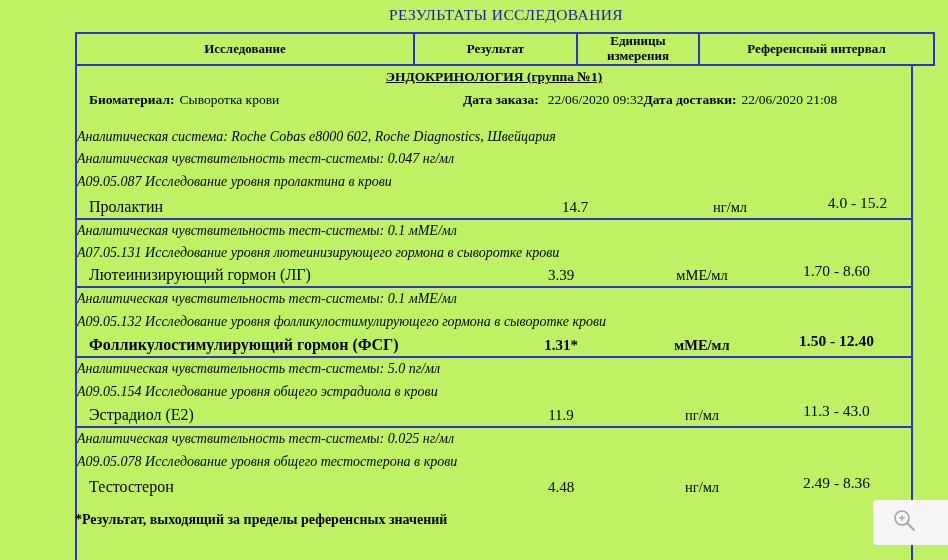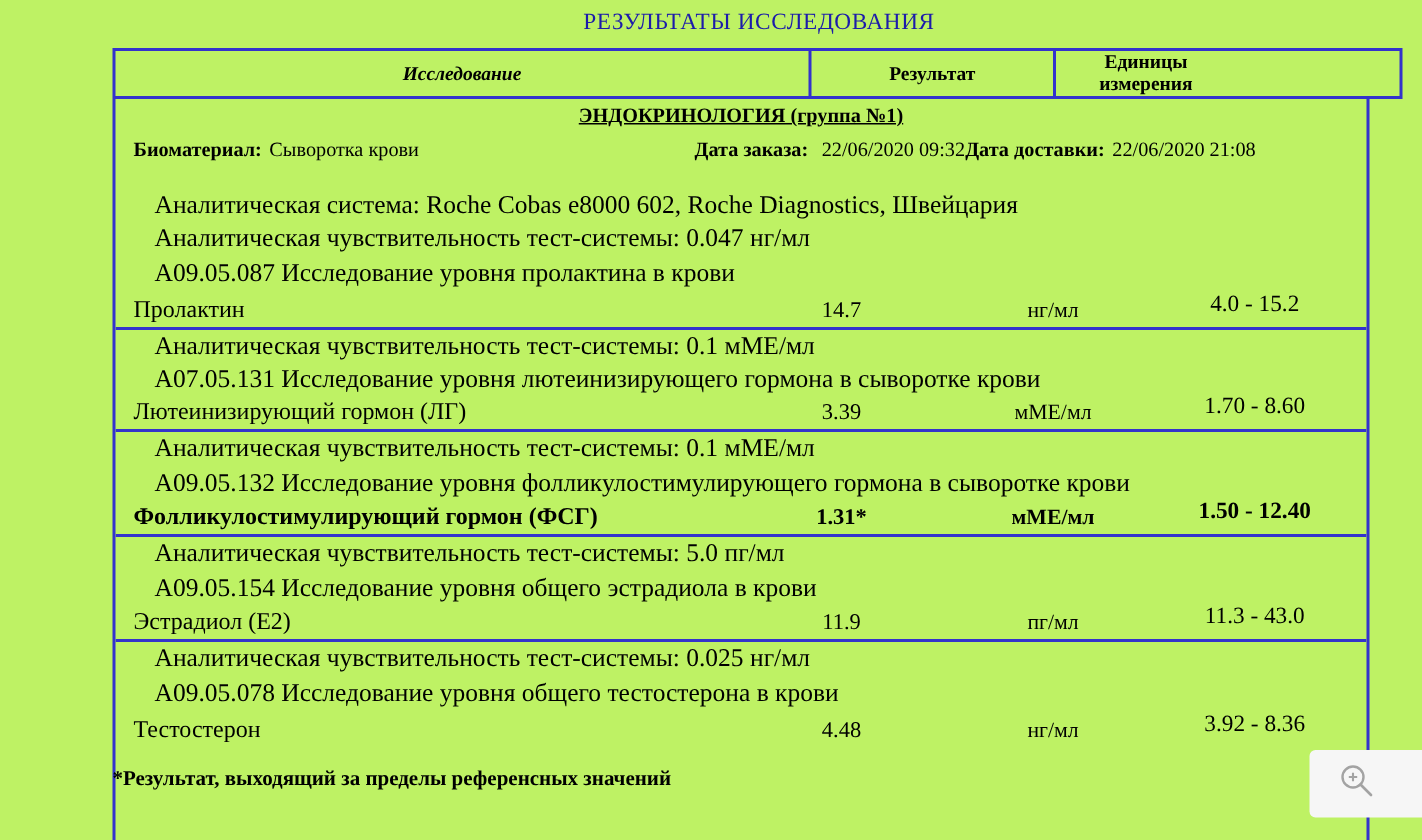--- a/index.html
+++ b/index.html
@@ -12,21 +12,21 @@
   .page{position:relative;width:948px;height:560px;background:#bef264;}
 
   .title{position:absolute;left:32px;top:6px;width:948px;text-align:center;
     font-size:15.5px;letter-spacing:.4px;color:var(--title);}
 
   
   .hdr{position:absolute;left:75px;top:32px;width:860px;height:34px;
     border:2px solid var(--bl);display:flex;}
   .hdr .hcell{display:flex;align-items:center;justify-content:center;text-align:center;
     font-weight:bold;font-size:13px;line-height:1.15;}
-  .hdr .h1{width:462px;font-style:italic;}
+  .hdr .h1{width:336px;}
   .hdr .h2{width:163px;border-left:2px solid var(--bl);}
   .hdr .h3{width:122px;border-left:2px solid var(--bl);padding:0 14px;}
   .hdr .h4{flex:1;border-left:2px solid var(--bl);}
 
   
   .tbl{position:absolute;left:75px;top:66px;width:838px;height:514px;
     border:2px solid var(--bl);border-top:none;overflow:hidden;}
 
   .secrow{height:22px;display:flex;align-items:center;justify-content:center;
     font-weight:bold;font-size:13.5px;}
@@ -34,22 +34,22 @@
 
   .biorow{position:relative;height:26px;font-size:13.5px;}
   .biorow .left{position:absolute;left:12px;top:4px;}
   .biorow .dates{position:absolute;left:386px;top:4px;white-space:nowrap;text-align:center;}
   .b{font-weight:bold;}
   .gap8{display:inline-block;width:9px;}
   .gap4{display:inline-block;width:5px;}
 
   .spacer{height:12px;}
 
-  .it{font-size:17px;padding-left:26px;display:flex;align-items:center;}
-  .h22{height:22px;} .h24{height:24px;} .h26{height:26px;}
+  .it{font-style:italic;font-size:14px;padding-left:0;display:flex;align-items:center;}
+  .h22{height:22px;} .h24{height:24px;} .h26{height:26px;gap:14px;}
 
   .trow{display:flex;align-items:flex-end;border-bottom:2px solid var(--bl);
     padding-bottom:2px;}
   .trow.last{border-bottom:none;}
   .c1{width:403px;padding-left:12px;font-size:16px;line-height:1.1;}
   .c2{width:162px;text-align:center;font-size:15px;}
   .c3{width:120px;text-align:center;font-size:14.5px;}
   .c4{flex:1;text-align:center;font-size:15.5px;position:relative;top:-4px;}
   .oor .c1,.oor .c2,.oor .c3,.oor .c4{font-weight:bold;}
 
@@ -63,20 +63,21 @@
 <body>
 
 <div class="page">
 
   <div class="title">РЕЗУЛЬТАТЫ ИССЛЕДОВАНИЯ</div>
 
   <div class="hdr">
     <div class="hcell h1">Исследование</div>
     <div class="hcell h2">Результат</div>
     <div class="hcell h3">Единицы измерения</div>
+    <div class="hcell h4">Референсный интервал</div>
   </div>
 
   <div class="tbl">
 
     <div class="secrow">
       <span>ЭНДОКРИНОЛОГИЯ (группа №1)</span>
     </div>
 
     <div class="biorow">
       <div class="left">
@@ -125,21 +126,21 @@
       <div class="c3">пг/мл</div>
       <div class="c4">11.3 - 43.0</div>
     </div>
 
     <div class="it h22">Аналитическая чувствительность тест-системы: 0.025 нг/мл</div>
     <div class="it h24">А09.05.078 Исследование уровня общего тестостерона в крови</div>
     <div class="trow h24 last">
       <div class="c1">Тестостерон</div>
       <div class="c2">4.48</div>
       <div class="c3">нг/мл</div>
-      <div class="c4">3.92 - 8.36</div>
+      <div class="c4">2.49 - 8.36</div>
     </div>
 
   </div>
 
   <div class="footnote">*Результат, выходящий за пределы референсных значений</div>
 
   <div class="zoombox">
     <svg width="30" height="30" viewBox="0 0 30 30">
       <circle cx="12" cy="11" r="7" fill="none" stroke="#a3a3a3" stroke-width="1.6"></circle>
       <line x1="12" y1="8.2" x2="12" y2="13.8" stroke="#a3a3a3" stroke-width="1.4"></line>

